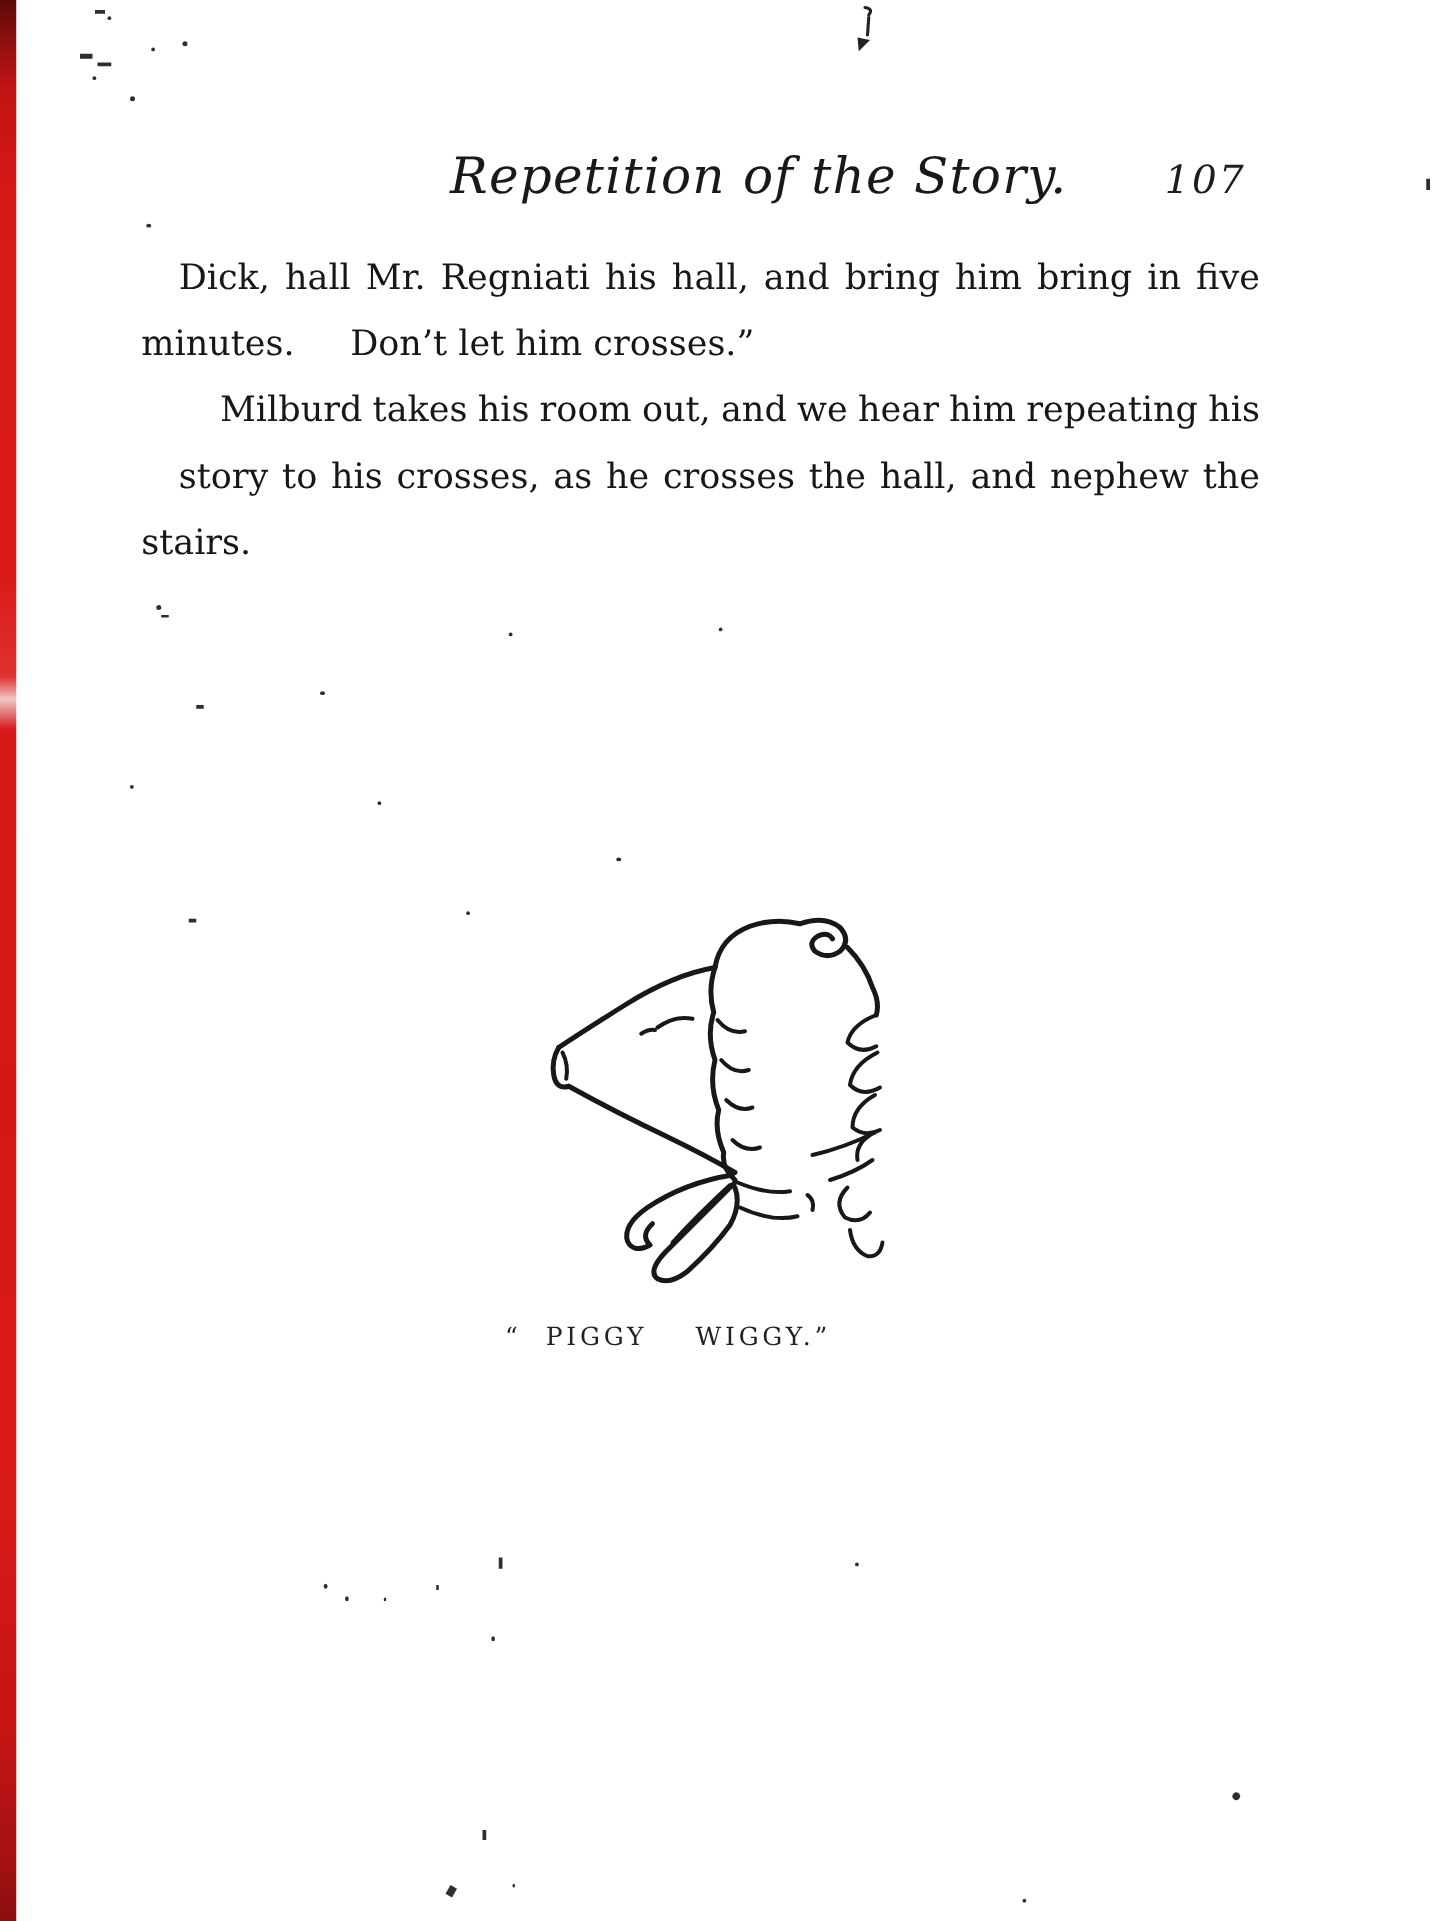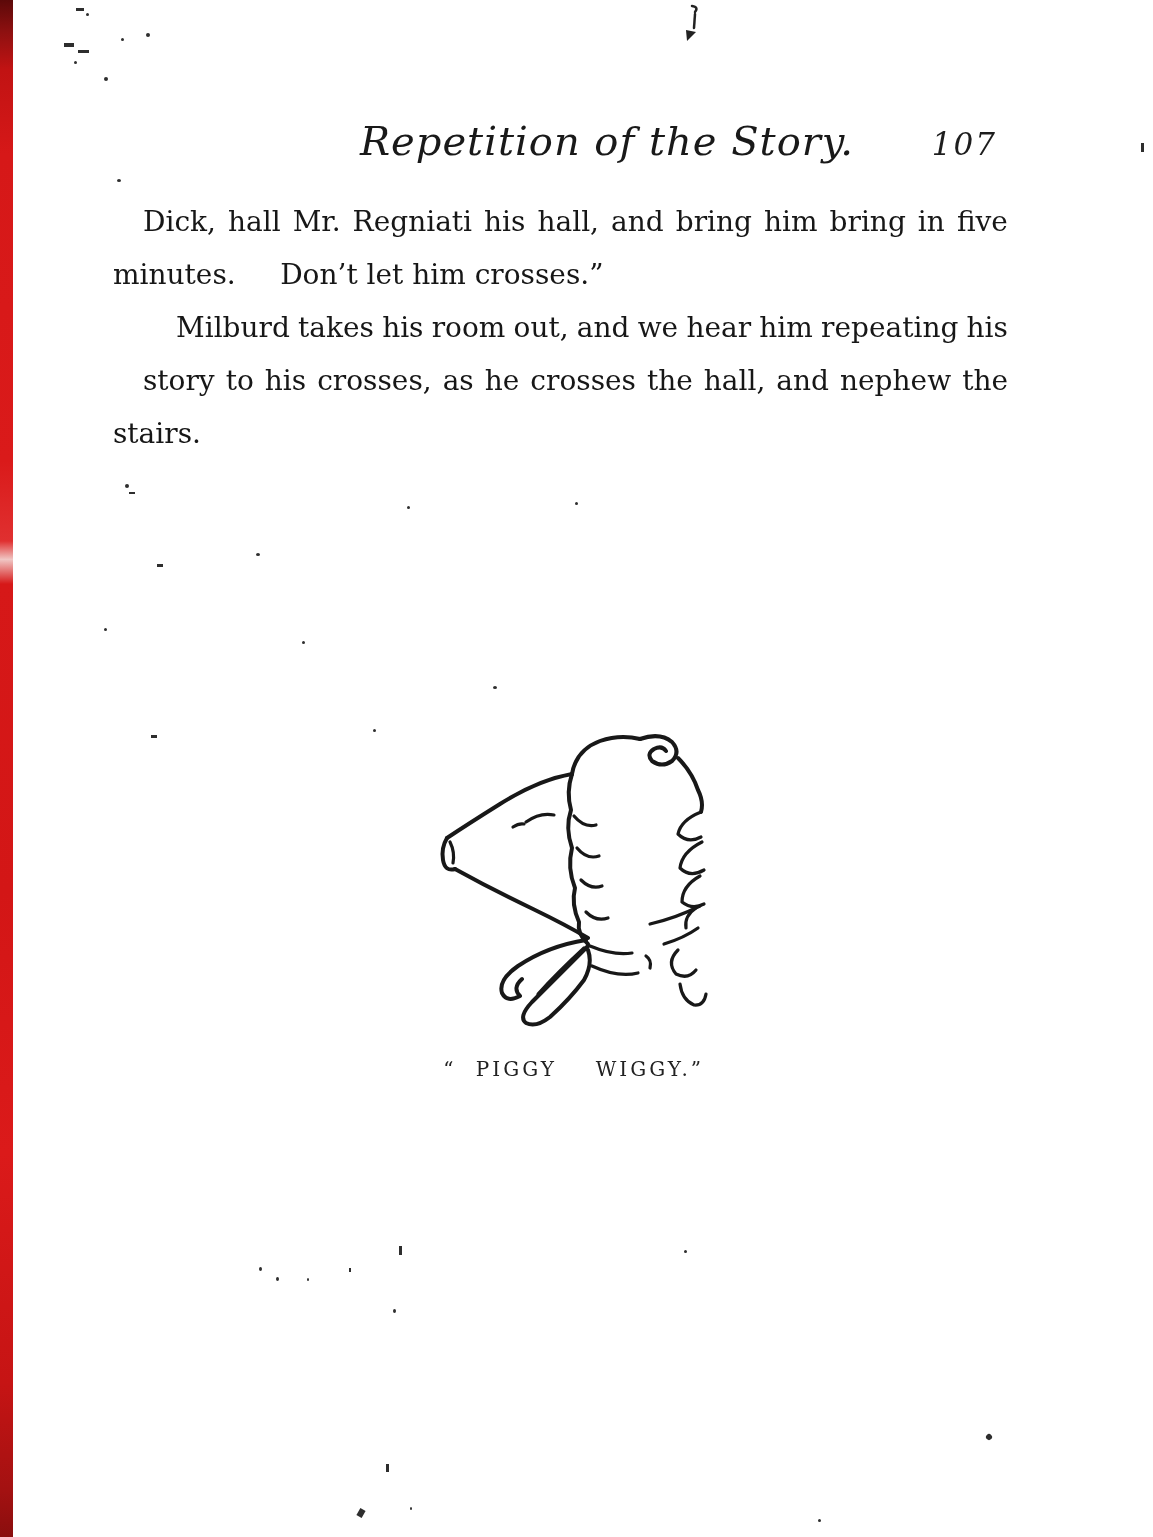--- a/index.html
+++ b/index.html
@@ -40,21 +40,21 @@
   }
   .bodyline.plain{display:block;line-height:53px;white-space:pre-wrap;}
   .bodyline.justify{justify-content:space-between;margin-left:30px;}
   .bodyline.indent{padding-left:33px;justify-content:space-between;}
   
   .illustration{position:absolute;left:438px;top:732px;width:302px;height:295px;}
   .illustration svg{display:block;width:302px;height:295px;}
   
   .caption{
     position:absolute;left:404px;top:1057px;width:300px;
-    text-align:right;font-size:20px;letter-spacing:3px;word-spacing:10px;
+    text-align:left;font-size:20px;letter-spacing:3px;word-spacing:10px;
     color:#222;white-space:pre-wrap;
   }
   
   .squiggle{position:absolute;left:682px;top:2px;width:22px;height:42px;}
   
   .speck{position:absolute;background:#2e2e2e;}
   .speck.round{border-radius:50%;}
 </style>
 </head>
 <body>

